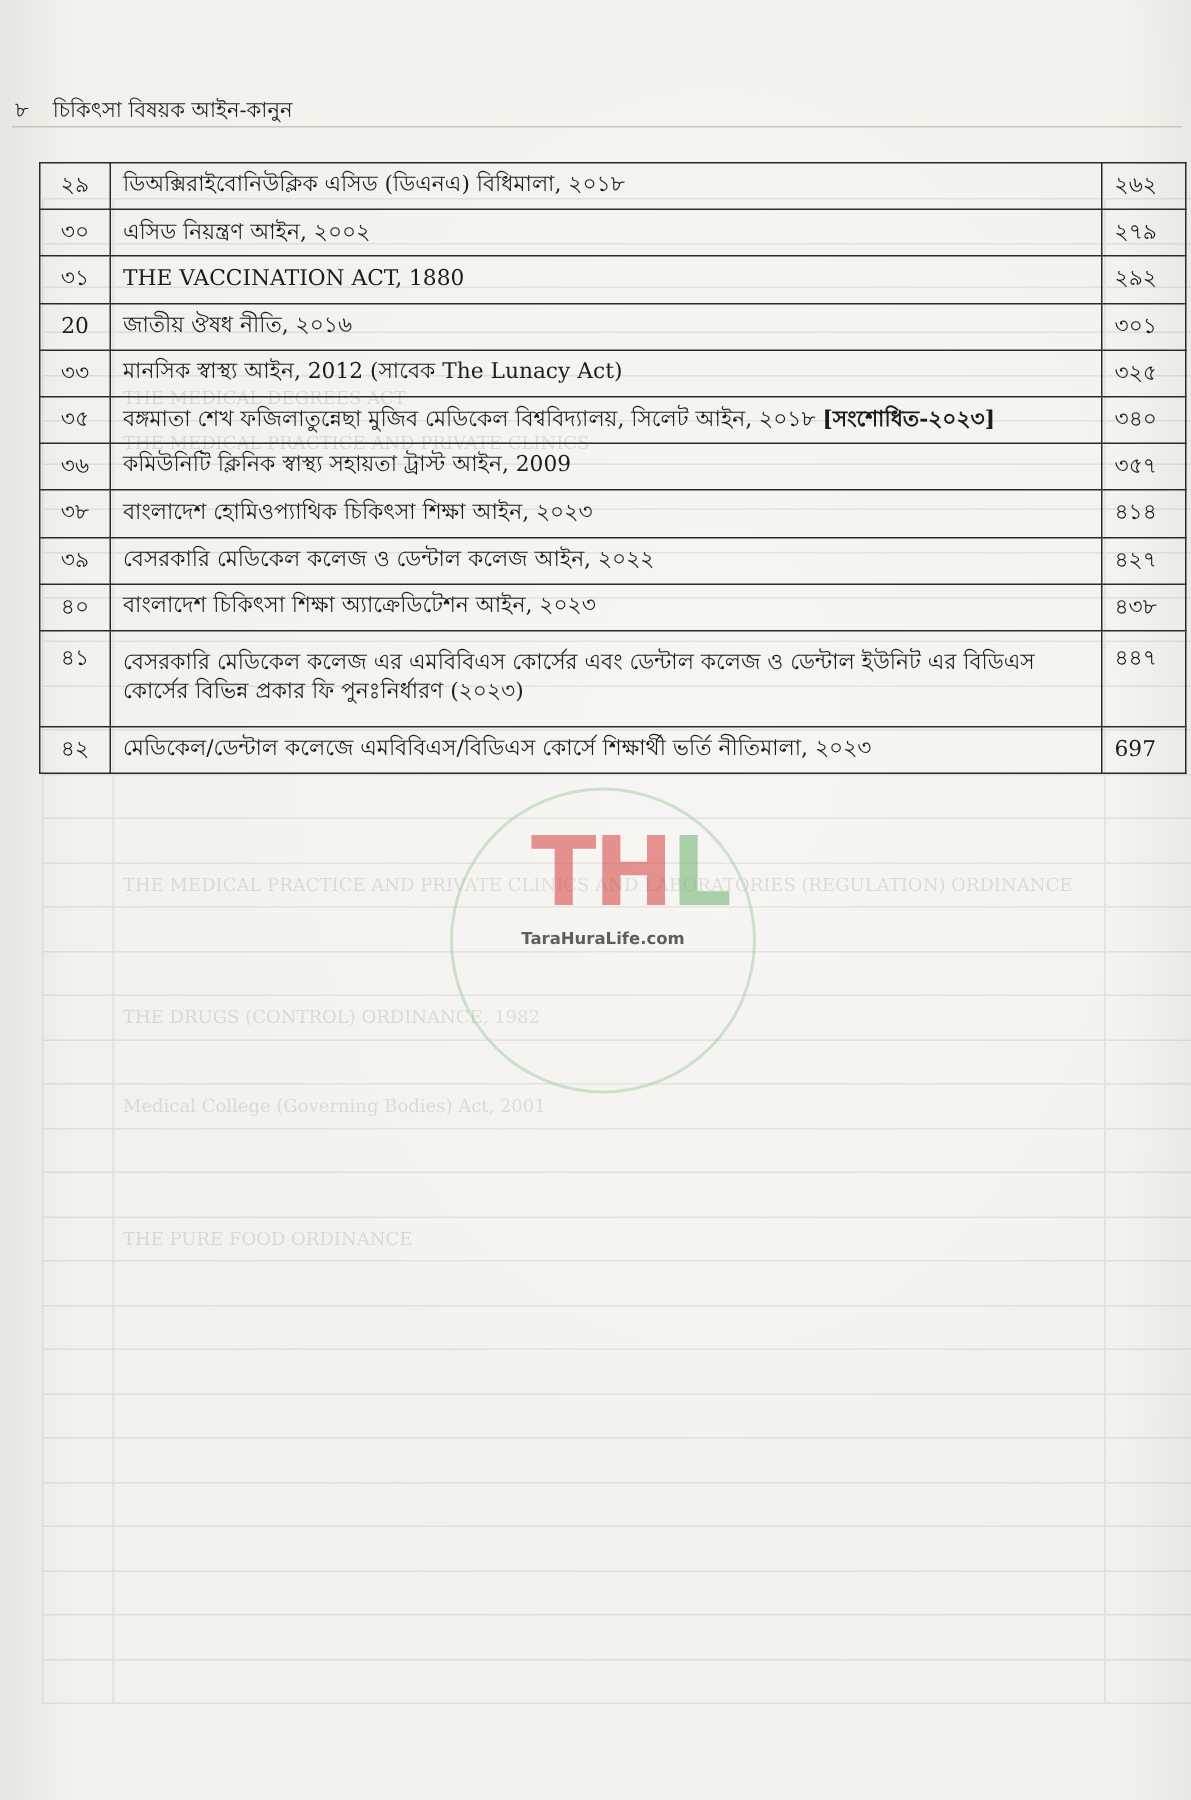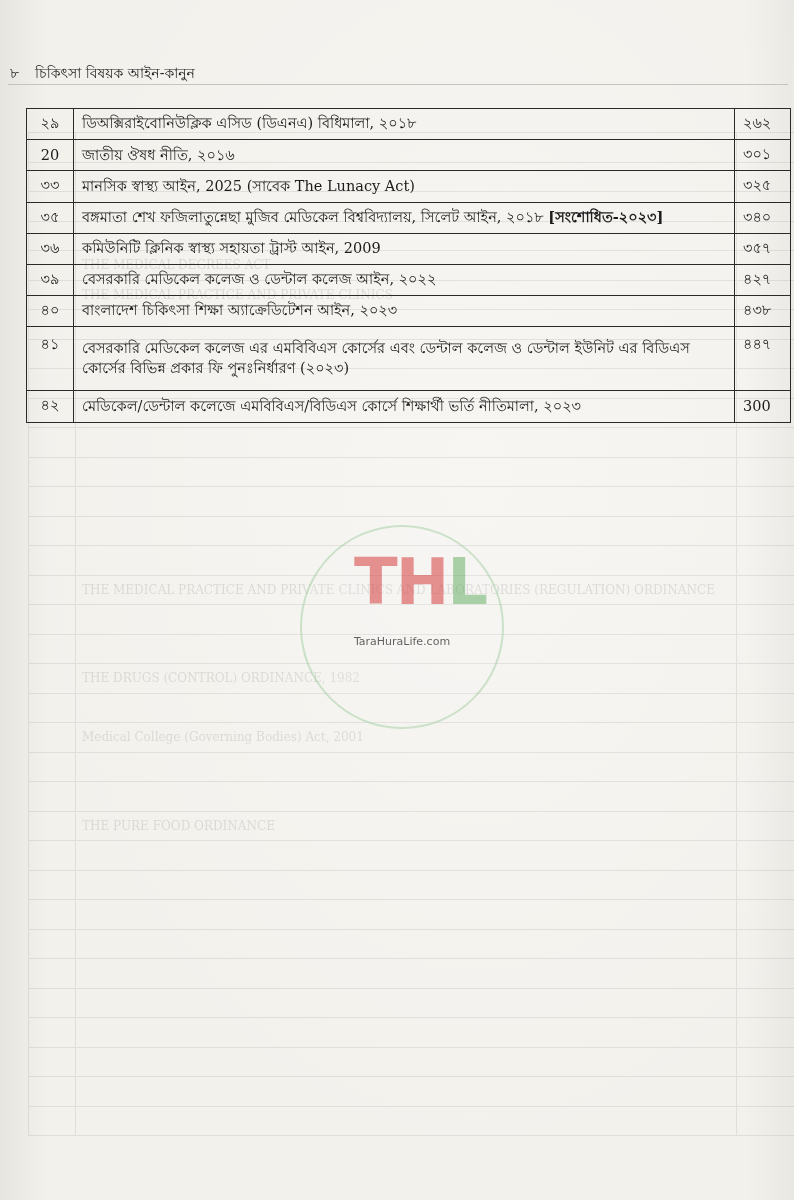--- a/index.html
+++ b/index.html
@@ -51,22 +51,22 @@
     border:2px solid rgba(150,200,150,0.45);
     background:rgba(255,255,255,0.08);
     pointer-events:none;
   }
   .wm-logo {
     position:absolute; left:52px; top:18px; font-family:"DejaVu Sans", sans-serif; font-weight:bold;
     font-size:64px; letter-spacing:-2px; color:rgba(214,60,60,0.55);
   }
   .wm-logo span { color:rgba(90,170,90,0.5); }
   .wm-site {
-    position:absolute; left:0; width:100%; top:108px; text-align:center;
-    font-family:"DejaVu Sans", sans-serif; font-size:11px; color:rgba(30,30,30,0.7);
+    position:absolute; left:0; width:100%; top:92px; text-align:center;
+    font-family:"DejaVu Sans", sans-serif; font-size:11px; color:rgba(30,30,30,0.7);font-weight:bold;
   }
 </style>
 </head>
 <body>
 
 <div class="page-shade"></div>
 
 <div class="ghost">
   <table>
       <tbody id="ghost-body">
@@ -256,58 +256,73 @@
       <col>
       <col class="c-page">
     </colgroup>
   <tbody id="toc-body">
       <tr>
         <td class="num">২৯</td>
         <td class="title"><span>ডিঅক্সিরাইবোনিউক্লিক এসিড (ডিএনএ) বিধিমালা, ২০১৮</span></td>
         <td class="page">২৬২</td>
       </tr>
       <tr>
+        <td class="num">৩০</td>
+        <td class="title"><span>এসিড নিয়ন্ত্রণ আইন, ২০০২</span></td>
+        <td class="page">২৭৯</td>
+      </tr>
+      <tr>
+        <td class="num">৩১</td>
+        <td class="title"><span>THE VACCINATION ACT, 1880</span></td>
+        <td class="page">২৯২</td>
+      </tr>
+      <tr>
         <td class="num">20</td>
         <td class="title"><span>জাতীয় ঔষধ নীতি, ২০১৬</span></td>
         <td class="page">৩০১</td>
       </tr>
       <tr>
         <td class="num">৩৩</td>
-        <td class="title"><span>মানসিক স্বাস্থ্য আইন, 2025 (সাবেক The Lunacy Act)</span></td>
+        <td class="title"><span>মানসিক স্বাস্থ্য আইন, 2012 (সাবেক The Lunacy Act)</span></td>
         <td class="page">৩২৫</td>
       </tr>
       <tr>
         <td class="num">৩৫</td>
         <td class="title"><span>বঙ্গমাতা শেখ ফজিলাতুন্নেছা মুজিব মেডিকেল বিশ্ববিদ্যালয়, সিলেট আইন, ২০১৮</span> <span class="amend">[সংশোধিত-২০২৩]</span></td>
         <td class="page">৩৪০</td>
       </tr>
       <tr>
         <td class="num">৩৬</td>
         <td class="title"><span>কমিউনিটি ক্লিনিক স্বাস্থ্য সহায়তা ট্রাস্ট আইন, 2009</span></td>
         <td class="page">৩৫৭</td>
+      </tr>
+      <tr>
+        <td class="num">৩৮</td>
+        <td class="title"><span>বাংলাদেশ হোমিওপ্যাথিক চিকিৎসা শিক্ষা আইন, ২০২৩</span></td>
+        <td class="page">৪১৪</td>
       </tr>
       <tr>
         <td class="num">৩৯</td>
         <td class="title"><span>বেসরকারি মেডিকেল কলেজ ও ডেন্টাল কলেজ আইন, ২০২২</span></td>
         <td class="page">৪২৭</td>
       </tr>
       <tr>
         <td class="num">৪০</td>
         <td class="title"><span>বাংলাদেশ চিকিৎসা শিক্ষা অ্যাক্রেডিটেশন আইন, ২০২৩</span></td>
         <td class="page">৪৩৮</td>
       </tr>
       <tr class="tall">
         <td class="num">৪১</td>
         <td class="title"><span>বেসরকারি মেডিকেল কলেজ এর এমবিবিএস কোর্সের এবং ডেন্টাল কলেজ ও ডেন্টাল ইউনিট এর বিডিএস কোর্সের বিভিন্ন প্রকার ফি পুনঃনির্ধারণ (২০২৩)</span></td>
         <td class="page">৪৪৭</td>
       </tr>
       <tr>
         <td class="num">৪২</td>
         <td class="title"><span>মেডিকেল/ডেন্টাল কলেজে এমবিবিএস/বিডিএস কোর্সে শিক্ষার্থী ভর্তি নীতিমালা, ২০২৩</span></td>
-        <td class="page">300</td>
+        <td class="page">697</td>
       </tr>
     </tbody>
 </table>
 
 <div class="watermark">
   <div class="wm-logo"><b>TH</b><span>L</span></div>
   <div class="wm-site">TaraHuraLife.com</div>
 </div>
 
 </body></html>

